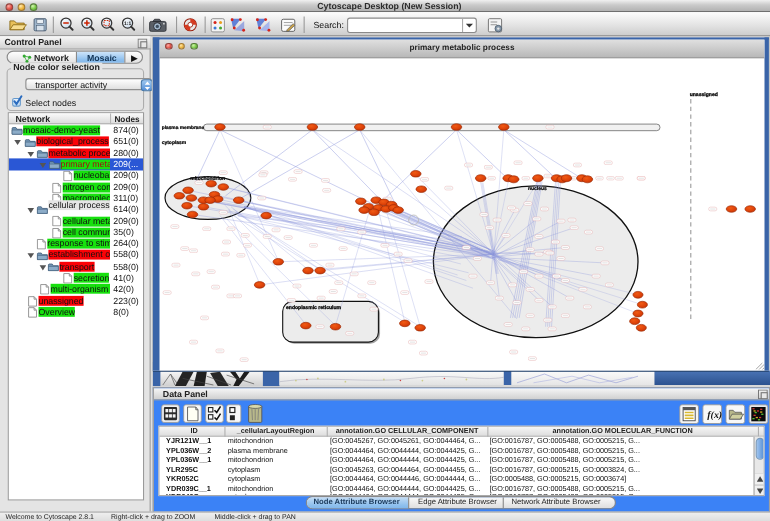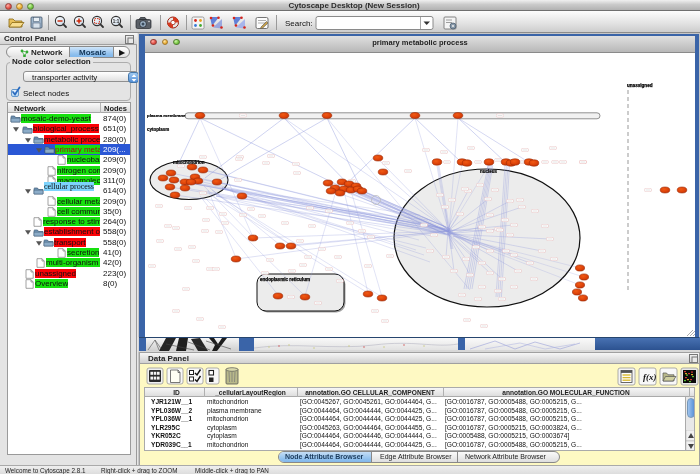--- a/index.html
+++ b/index.html
@@ -241,21 +241,21 @@
         </svg>
         <span class="abs" style="left:49px;top:72.89999999999999px;font-size:8px;color:#111;background:#17e00e;white-space:nowrap;overflow:hidden;max-width:43px;display:inline-block;">macromolecule</span>
         <span class="abs" style="left:95px;top:72.89999999999999px;font-size:8px;color:#111;white-space:nowrap;">311(0)</span>
         <svg class="abs" style="left:16px;top:84.1px;" width="8" height="8" viewBox="0 0 8 8">
           <path d="M1 2.2 L7 2.2 L4 6.8 Z" fill="#555"></path>
         </svg>
         <svg class="abs" style="left:25px;top:83.39999999999999px;" width="11" height="9" viewBox="0 0 11 9">
           <path d="M1 2.5 L1 8 L10 8 L10 3.5 L5.5 3.5 L4.5 2 L1.6 2 Z" fill="#7295b5" stroke="#3d5a75" stroke-width="0.7"></path>
           <path d="M1 4.2 L10 4.2 L10 8 L1 8 Z" fill="#8cacc8" stroke="#3d5a75" stroke-width="0.5"></path>
         </svg>
-        <span class="abs" style="left:36px;top:79px;font-size:8px;color:#111;background:#7dd3fc;white-space:nowrap;overflow:hidden;max-width:56px;display:inline-block;font-family:Liberation Serif, serif;">cellular process</span>
+        <span class="abs" style="left:36px;top:79px;font-size:8px;color:#111;background:#e5e5e5;white-space:nowrap;overflow:hidden;max-width:56px;display:inline-block;">cellular process</span>
         <span class="abs" style="left:95px;top:83.19999999999999px;font-size:8px;color:#111;white-space:nowrap;">614(0)</span>
         <svg class="abs" style="left:39px;top:93.39999999999999px;" width="9" height="10" viewBox="0 0 9 10">
           <path d="M1 0.7 L6 0.7 L8.2 3 L8.2 9.3 L1 9.3 Z" fill="#ffffff" stroke="#8a8a8a" stroke-width="0.8"></path>
           <path d="M6 0.7 L6 3 L8.2 3" fill="none" stroke="#8a8a8a" stroke-width="0.8"></path>
         </svg>
         <span class="abs" style="left:49px;top:93.49999999999999px;font-size:8px;color:#111;background:#17e00e;white-space:nowrap;overflow:hidden;max-width:43px;display:inline-block;">cellular metabo</span>
         <span class="abs" style="left:95px;top:93.49999999999999px;font-size:8px;color:#111;white-space:nowrap;">209(0)</span>
         <svg class="abs" style="left:39px;top:103.69999999999999px;" width="9" height="10" viewBox="0 0 9 10">
           <path d="M1 0.7 L6 0.7 L8.2 3 L8.2 9.3 L1 9.3 Z" fill="#ffffff" stroke="#8a8a8a" stroke-width="0.8"></path>
           <path d="M6 0.7 L6 3 L8.2 3" fill="none" stroke="#8a8a8a" stroke-width="0.8"></path>
@@ -814,21 +814,21 @@
         <text x="115" y="234" font-size="4.6" font-weight="bold" fill="#000" stroke="#000" stroke-width="0.25" font-family="Liberation Sans">endoplasmic reticulum</text>
         <text x="482" y="40" font-size="4.6" font-weight="bold" fill="#000" stroke="#000" stroke-width="0.25" font-family="Liberation Sans">unassigned</text>
         <g stroke="#999" stroke-width="0.8">
           <line x1="542" y1="289" x2="548" y2="283"></line>
           <line x1="544" y1="290" x2="550" y2="284"></line>
           <line x1="546" y1="291" x2="551" y2="286"></line>
         </g>
       </svg>
     </div>
 
-<div class="abs" style="left:139px;top:352px;width:561px;height:113px;background:#fef9c3;border:1px solid #a0a0a0;border-bottom:none;">
+<div class="abs" style="left:139px;top:352px;width:561px;height:113px;background:#3b82f6;border:1px solid #a0a0a0;border-bottom:none;">
   <div class="abs" style="left:0;top:0;width:559px;height:11px;background:linear-gradient(#f6f6f6,#d0d0d0);border-bottom:1px solid #a0a0a0;">
     <span class="abs" style="left:8px;top:0.5px;font-size:8px;font-weight:bold;color:#222;">Data Panel</span>
     <svg class="abs" style="left:549px;top:1px;" width="9" height="9" viewBox="0 0 9 9">
       <rect x="0.5" y="0.5" width="8" height="8" fill="none" stroke="#777" stroke-width="1"></rect>
       <rect x="3" y="3" width="5.5" height="5.5" fill="#e8e8e8" stroke="#777" stroke-width="1"></rect>
     </svg>
   </div>
 
   <svg class="abs" style="left:0;top:12px;" width="559" height="24" viewBox="0 0 559 24">
     <g>

